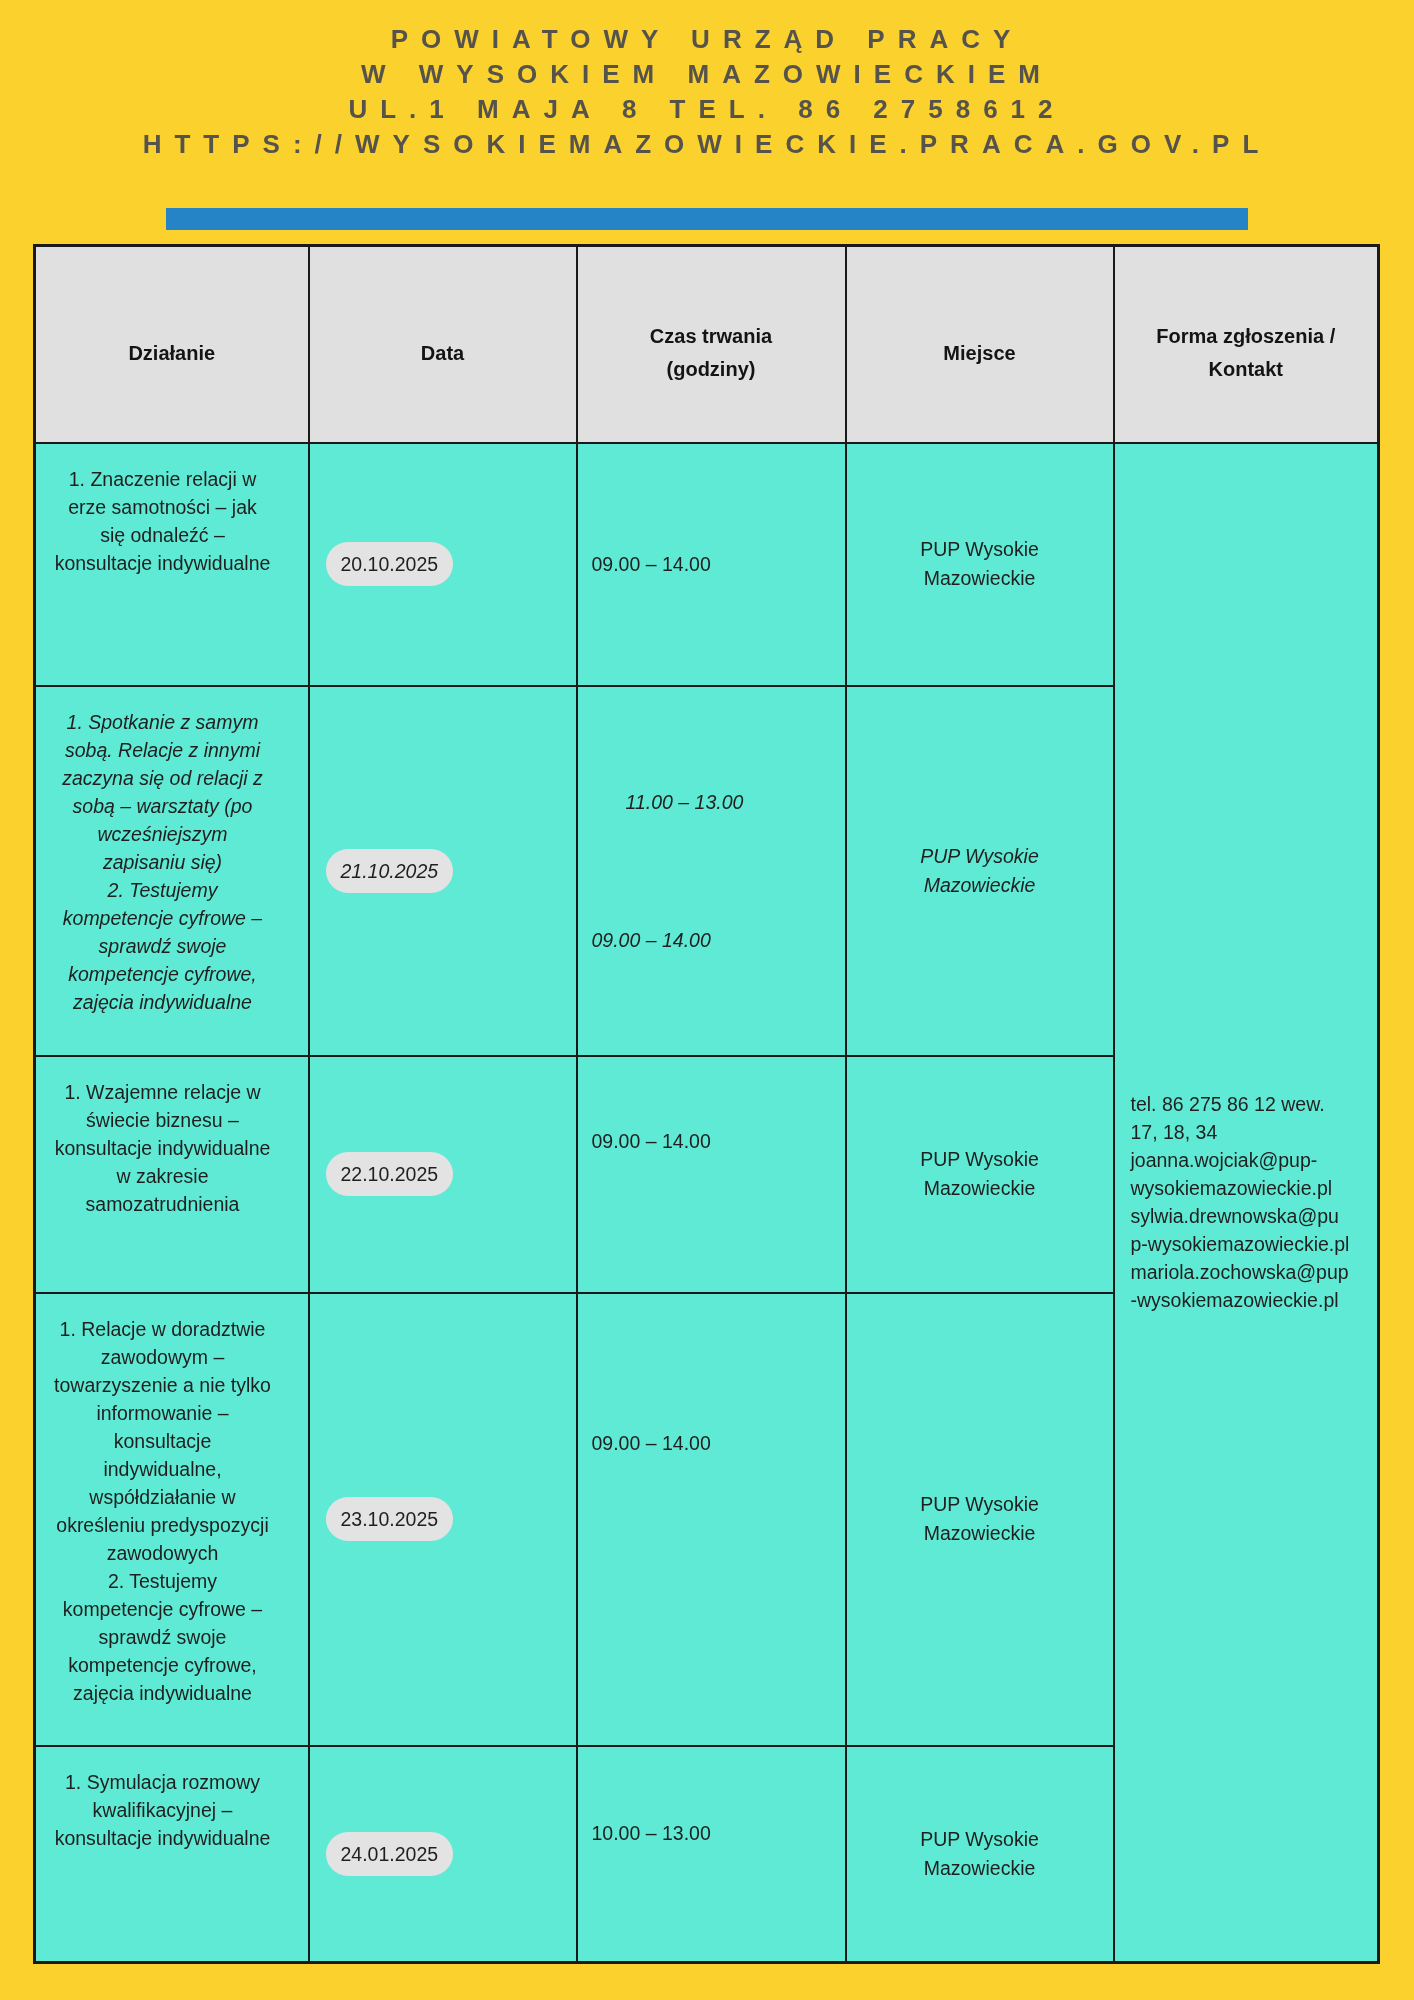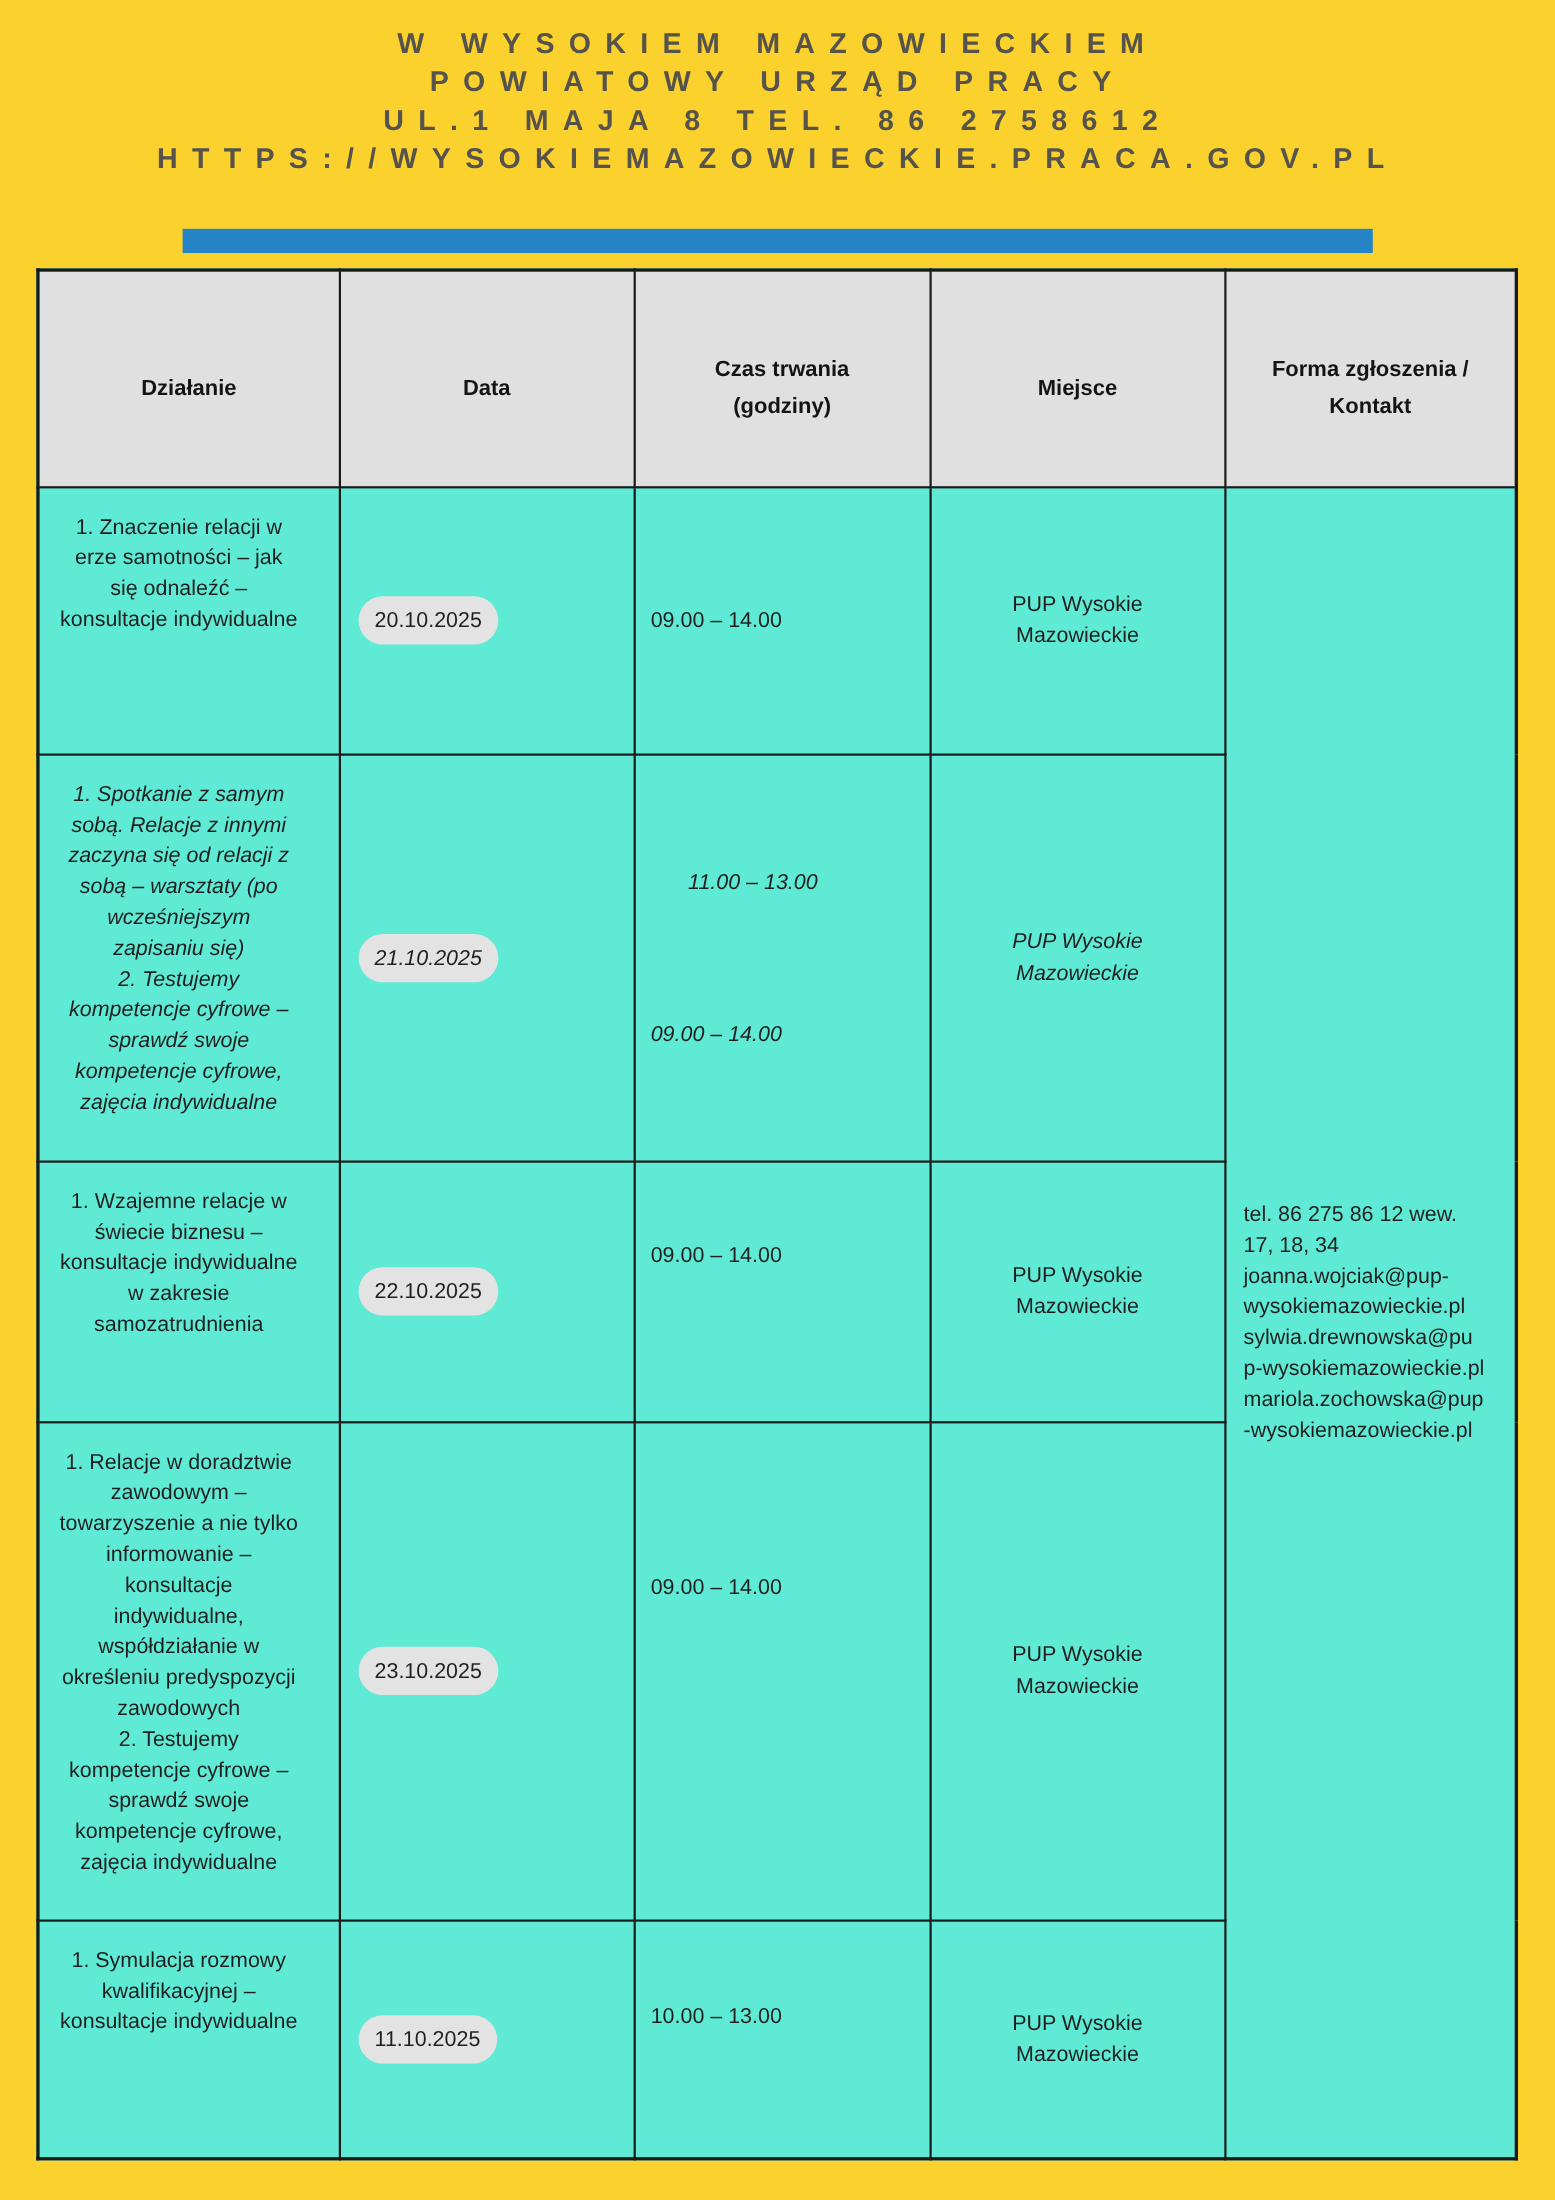--- a/index.html
+++ b/index.html
@@ -88,22 +88,22 @@
     overflow-wrap:break-word;word-wrap:break-word;
     line-height:28px;
   }
 </style>
 </head>
 <body>
 
 <div class="page">
 
   <div class="page-header">
+    <div class="hline">POWIATOWY URZĄD PRACY</div>
     <div class="hline">W WYSOKIEM MAZOWIECKIEM</div>
-    <div class="hline">POWIATOWY URZĄD PRACY</div>
     <div class="hline">UL.1 MAJA 8 TEL. 86 2758612</div>
     <div class="hline">HTTPS://WYSOKIEMAZOWIECKIE.PRACA.GOV.PL</div>
     <div class="underline-bar"></div>
   </div>
 
   <table class="schedule">
     <colgroup>
       <col style="width:274px">
       <col style="width:268px">
       <col style="width:269px">
@@ -216,21 +216,21 @@
         </td>
       </tr>
 
       <tr class="r5">
         <td class="dzialanie">
           <div class="dz-text">
               <p>1. Symulacja rozmowy kwalifikacyjnej – konsultacje indywidualne</p>
             </div>
         </td>
         <td class="data-cell">
-          <span class="pill">11.10.2025</span>
+          <span class="pill">24.01.2025</span>
         </td>
         <td class="czas czas-5">
           <div>10.00 – 13.00</div>
         </td>
         <td class="miejsce">
           <div>PUP Wysokie</div>
           <div>Mazowieckie</div>
         </td>
       </tr>
 

